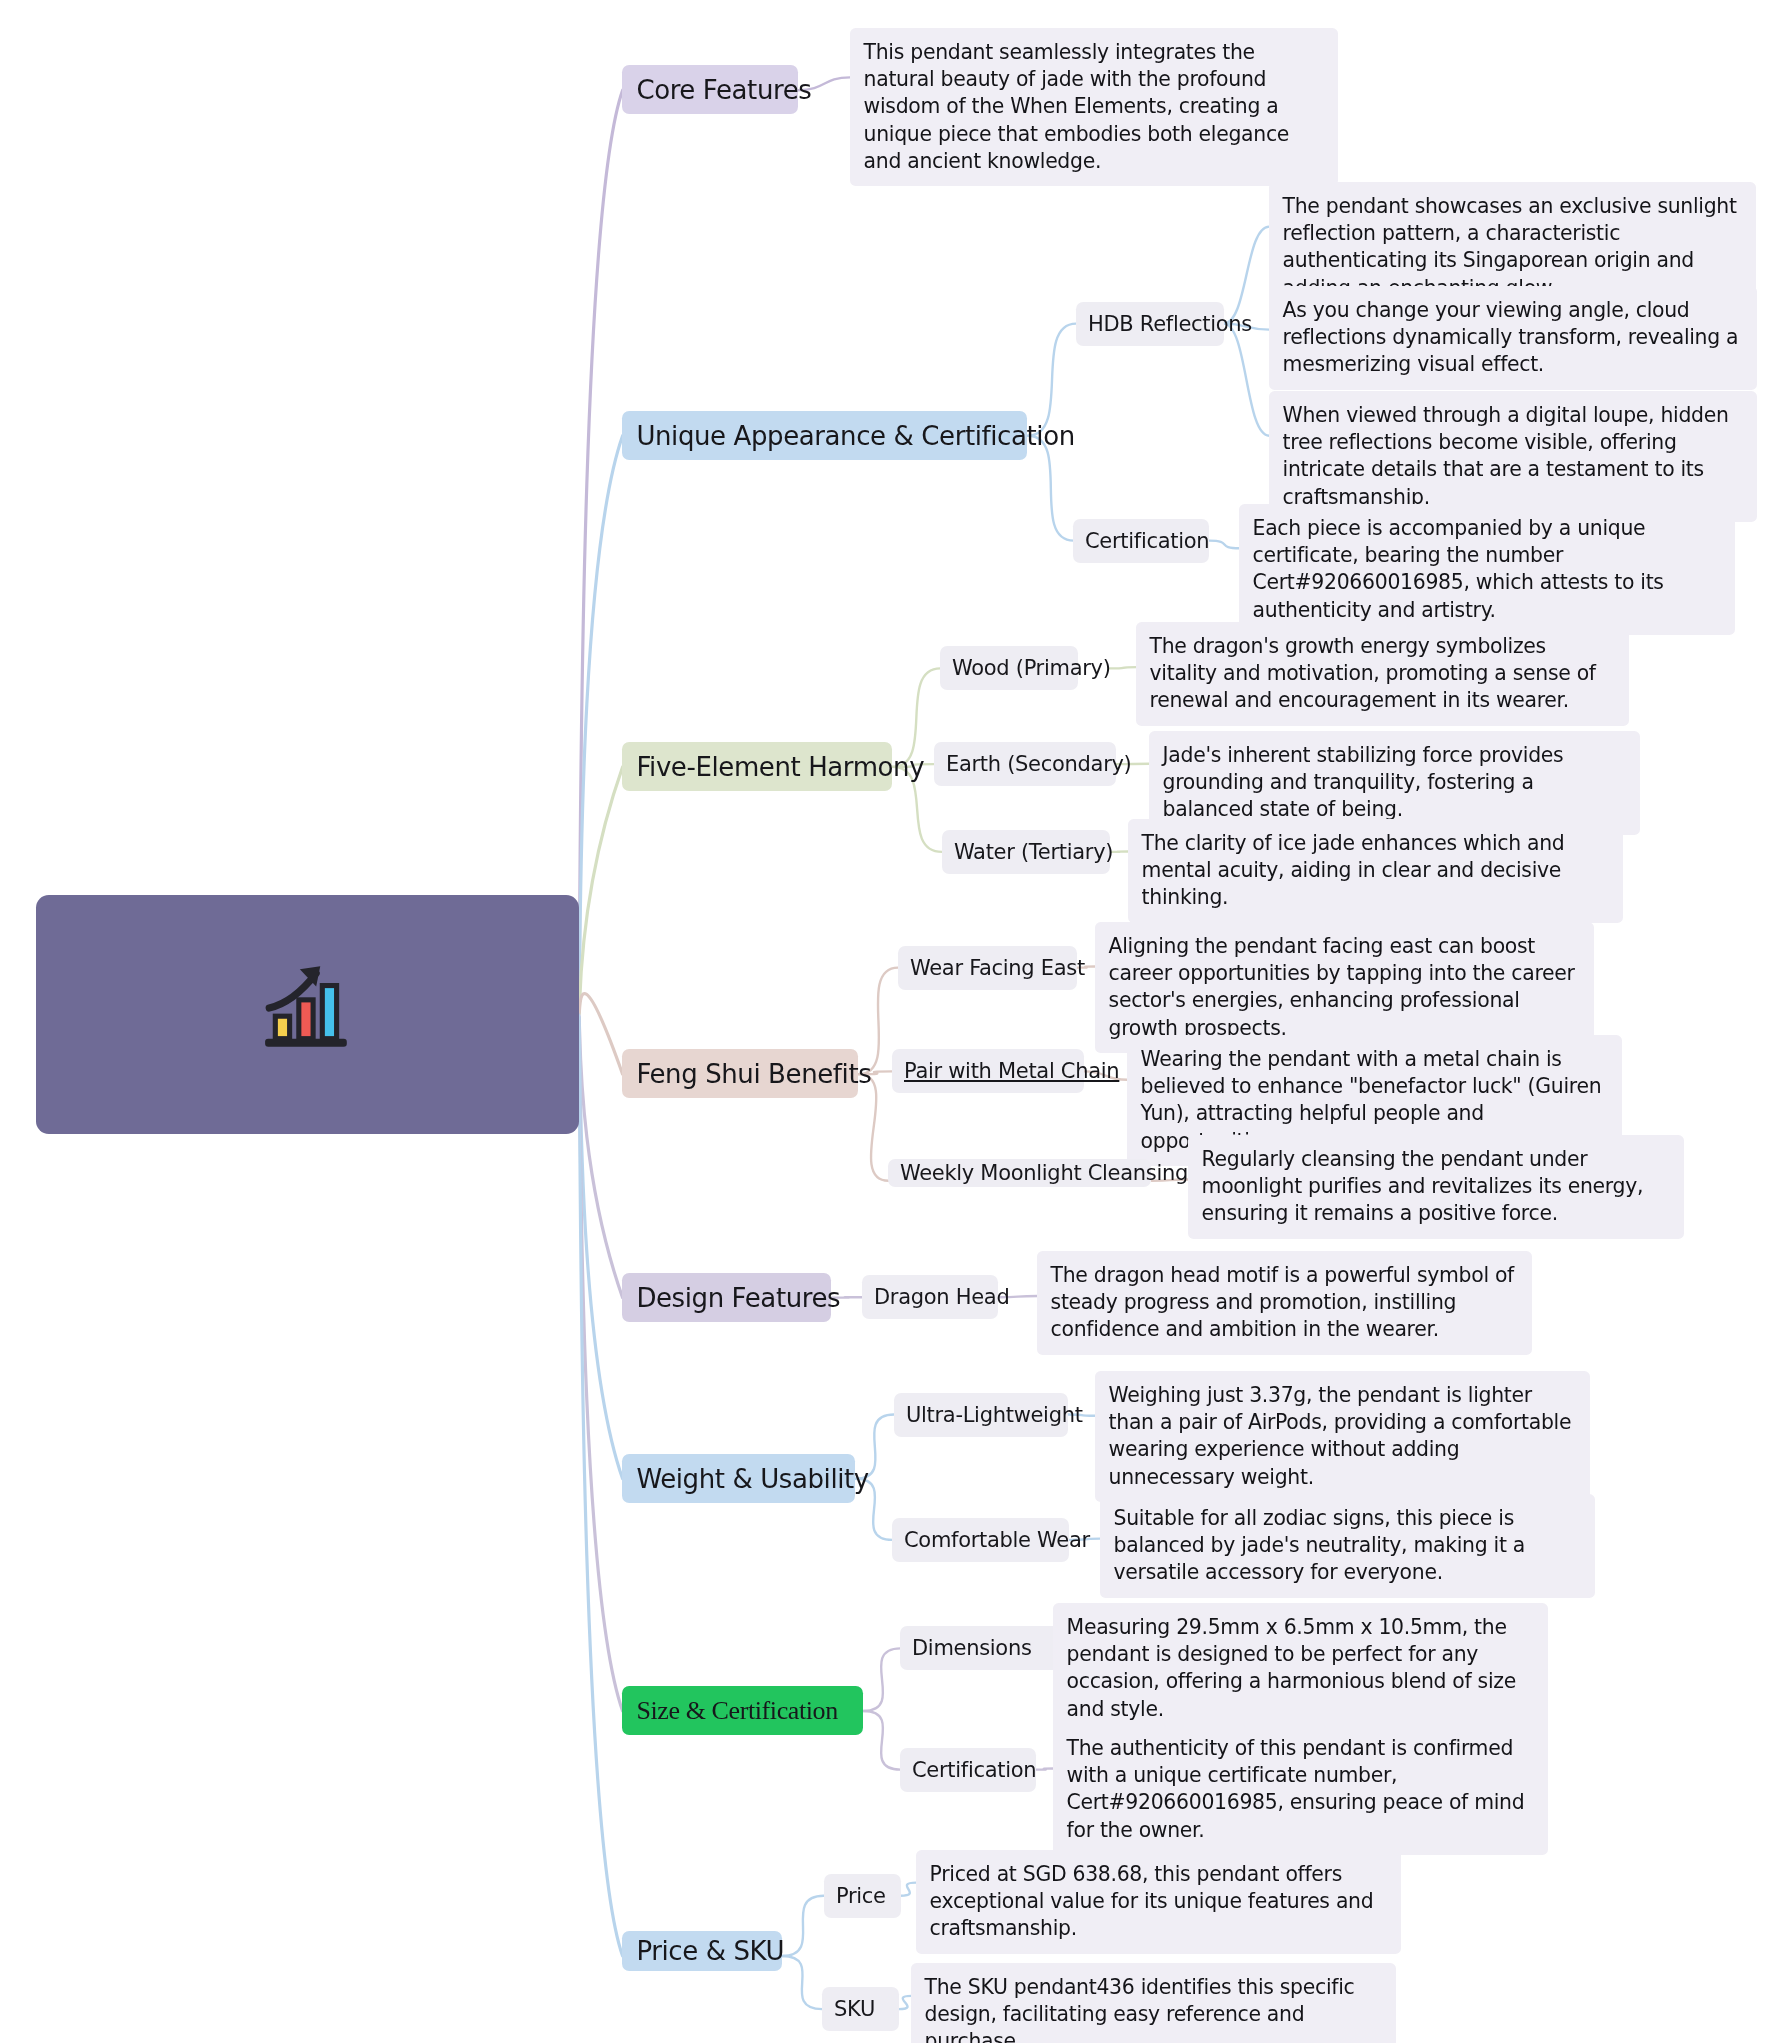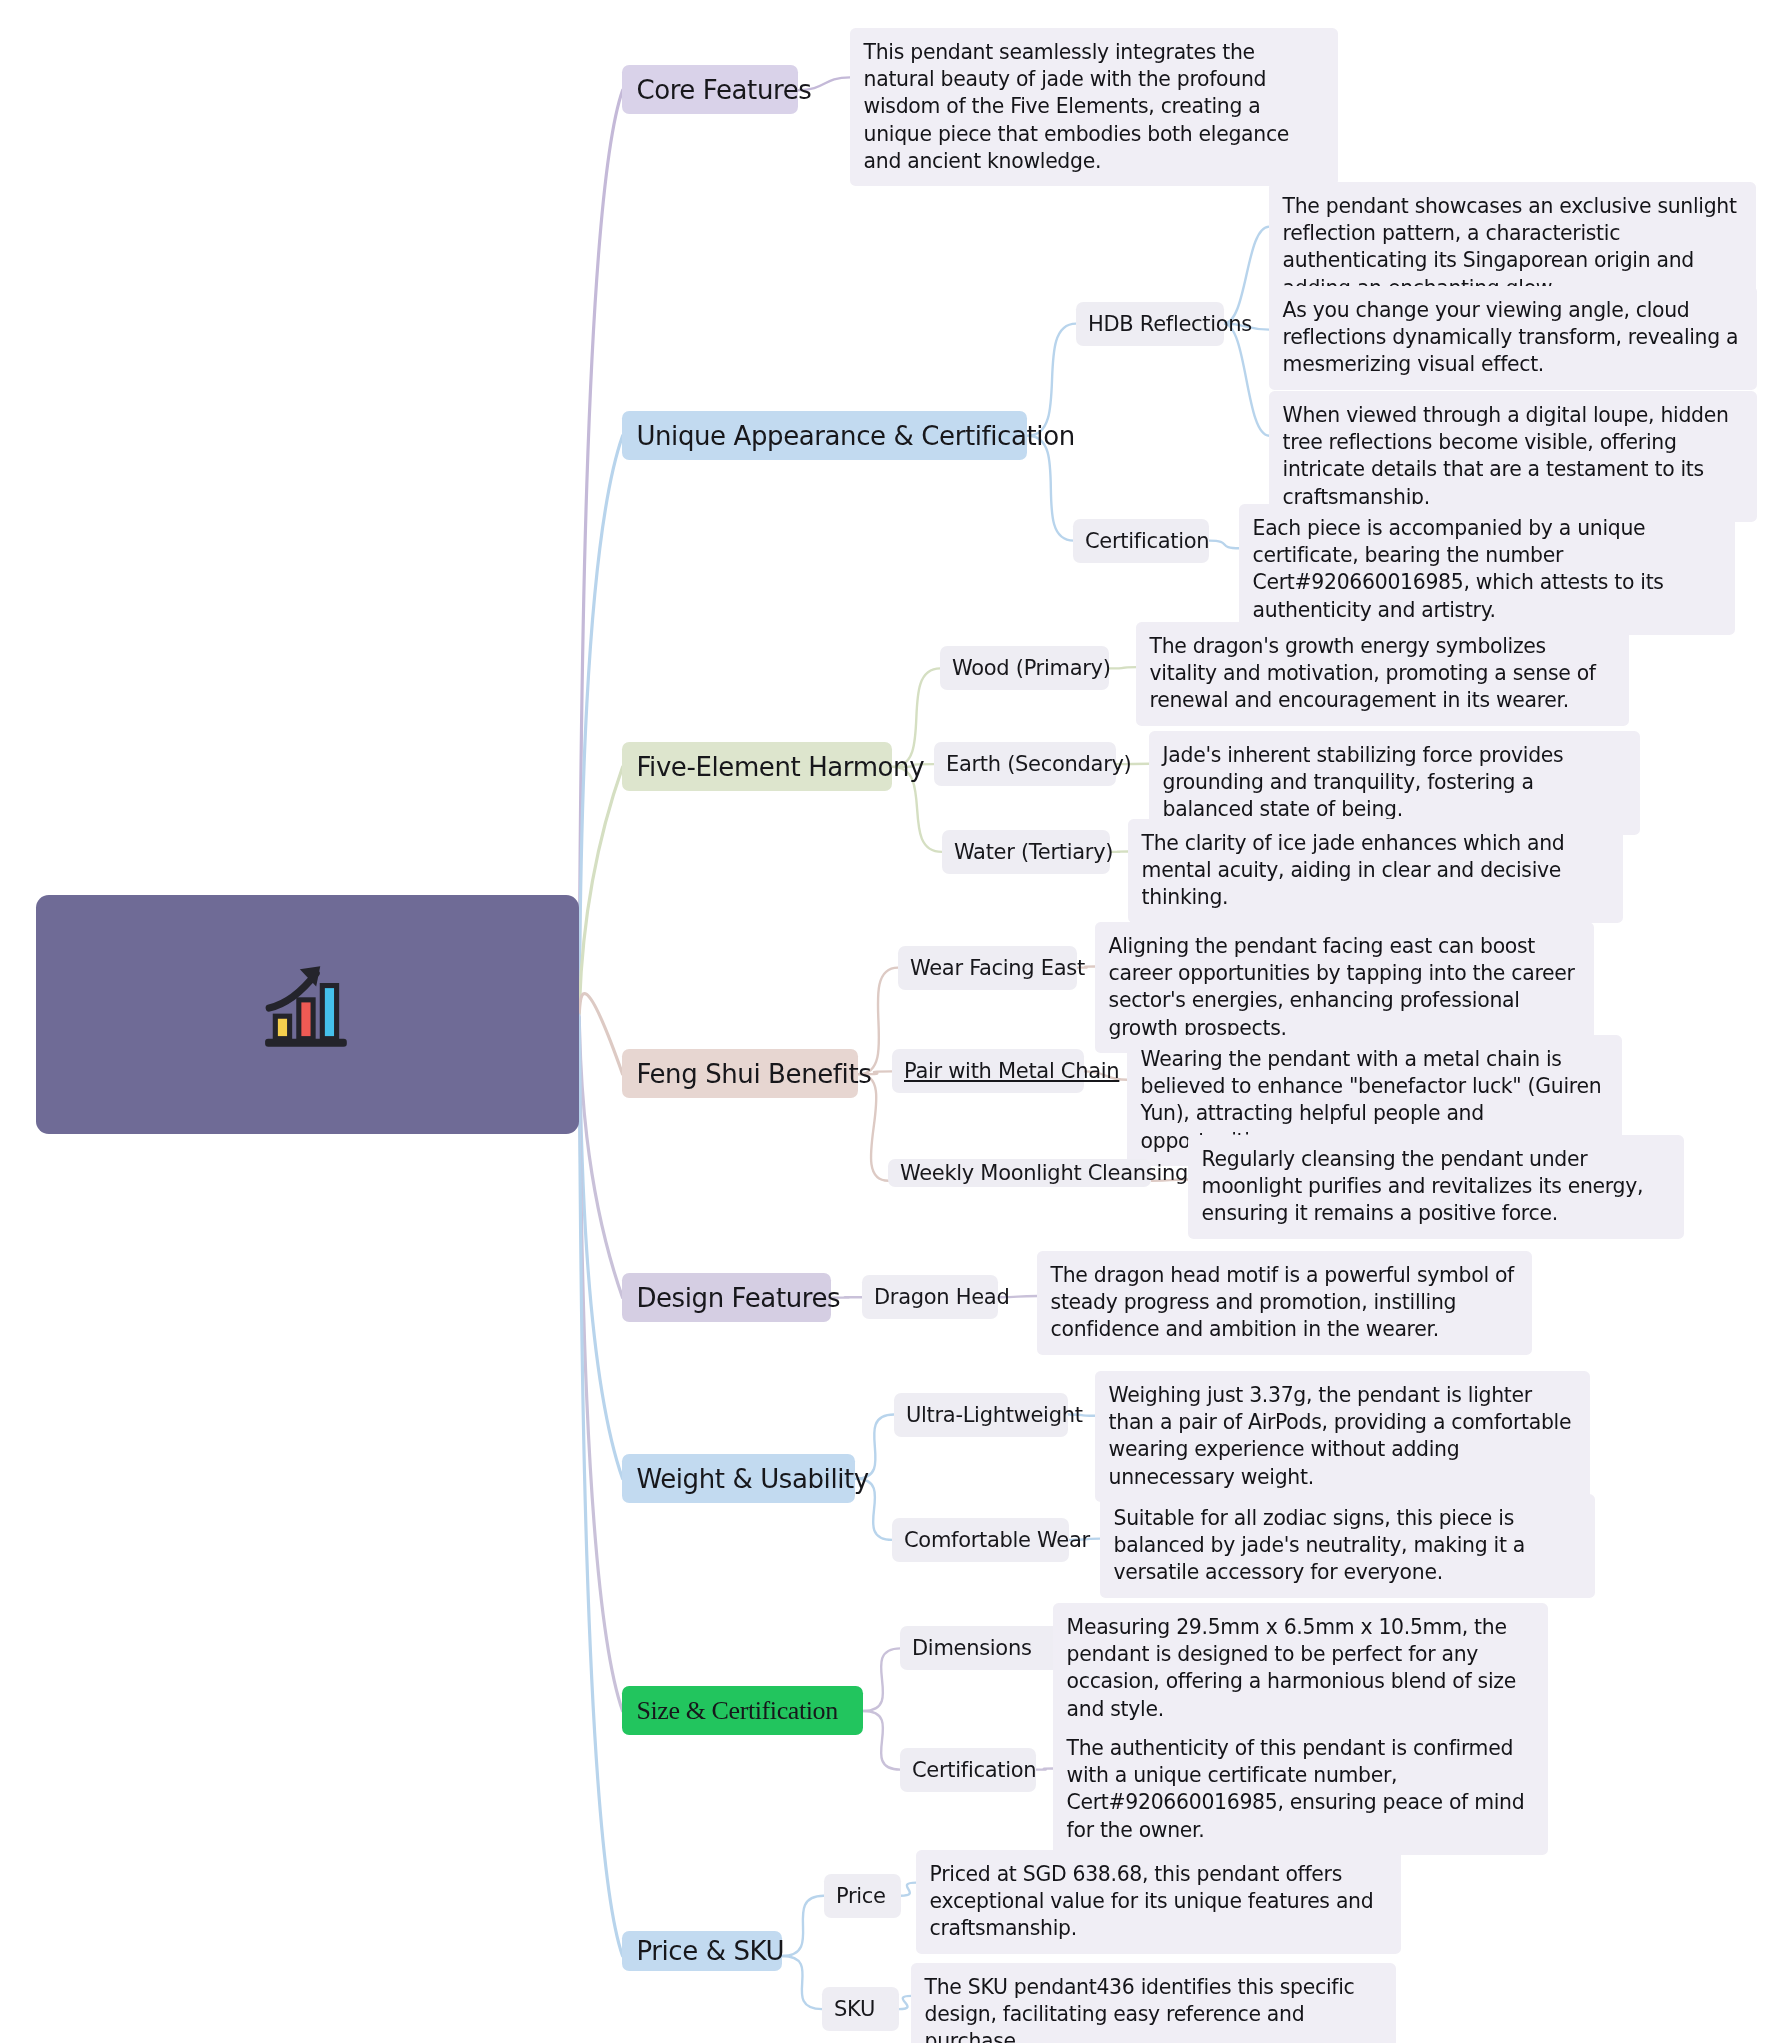--- a/index.html
+++ b/index.html
@@ -207,30 +207,30 @@
       <path d="M42 10 L62 7 L58 27 Z" fill="#24242b"></path>
       <rect x="18" y="56" width="14" height="22" fill="#f5cf4e" stroke="#24242b" stroke-width="5"></rect>
       <rect x="41" y="40" width="14" height="38" fill="#ef5a54" stroke="#24242b" stroke-width="5"></rect>
       <rect x="64" y="26" width="14" height="52" fill="#45c1ec" stroke="#24242b" stroke-width="5"></rect>
       <rect x="8" y="78" width="80" height="8" rx="3" fill="#24242b"></rect>
     </svg>
   </div>
 
   <div id="nodes">
       <div class="branch" style="left: 622px; top: 65px; width: 176px; height: 49px; background: rgb(217, 210, 233);">Core Features</div>
-      <div class="leaf" style="left: 850px; top: 28px; width: 488px;">This pendant seamlessly integrates the natural beauty of jade with the profound wisdom of the Five Elements, creating a unique piece that embodies both elegance and ancient knowledge.</div>
+      <div class="leaf" style="left: 850px; top: 28px; width: 488px;">This pendant seamlessly integrates the natural beauty of jade with the profound wisdom of the When Elements, creating a unique piece that embodies both elegance and ancient knowledge.</div>
       <div class="branch" style="left: 622px; top: 411px; width: 405px; height: 49px; background: rgb(194, 218, 240);">Unique Appearance &amp; Certification</div>
       <div class="sub" style="left: 1076px; top: 302px; width: 148px; height: 44px;">HDB Reflections</div>
       <div class="leaf" style="left: 1269px; top: 182px; width: 487px;">The pendant showcases an exclusive sunlight reflection pattern, a characteristic authenticating its Singaporean origin and adding an enchanting glow.</div>
       <div class="leaf" style="left: 1269px; top: 286px; width: 488px;">As you change your viewing angle, cloud reflections dynamically transform, revealing a mesmerizing visual effect.</div>
       <div class="leaf" style="left: 1269px; top: 391px; width: 488px;">When viewed through a digital loupe, hidden tree reflections become visible, offering intricate details that are a testament to its craftsmanship.</div>
       <div class="sub" style="left: 1073px; top: 519px; width: 136px; height: 44px;">Certification</div>
       <div class="leaf" style="left: 1239px; top: 504px; width: 496px;">Each piece is accompanied by a unique certificate, bearing the number Cert#920660016985, which attests to its authenticity and artistry.</div>
       <div class="branch" style="left: 622px; top: 742px; width: 270px; height: 49px; background: rgb(221, 229, 205);">Five-Element Harmony</div>
-      <div class="sub" style="left: 940px; top: 646px; width: 169px; height: 44px;">Wood (Primary)</div>
+      <div class="sub" style="left: 940px; top: 646px; width: 138px; height: 44px;">Wood (Primary)</div>
       <div class="leaf" style="left: 1136px; top: 622px; width: 493px;">The dragon's growth energy symbolizes vitality and motivation, promoting a sense of renewal and encouragement in its wearer.</div>
       <div class="sub" style="left: 934px; top: 742px; width: 182px; height: 44px;">Earth (Secondary)</div>
       <div class="leaf" style="left: 1149px; top: 731px; width: 491px;">Jade's inherent stabilizing force provides grounding and tranquility, fostering a balanced state of being.</div>
       <div class="sub" style="left: 942px; top: 830px; width: 168px; height: 44px;">Water (Tertiary)</div>
       <div class="leaf" style="left: 1128px; top: 819px; width: 495px;">The clarity of ice jade enhances which and mental acuity, aiding in clear and decisive thinking.</div>
       <div class="branch" style="left: 622px; top: 1049px; width: 236px; height: 49px; background: rgb(231, 214, 209);">Feng Shui Benefits</div>
       <div class="sub" style="left: 898px; top: 946px; width: 179px; height: 44px;">Wear Facing East</div>
       <div class="leaf" style="left: 1095px; top: 922px; width: 499px;">Aligning the pendant facing east can boost career opportunities by tapping into the career sector's energies, enhancing professional growth prospects.</div>
       <div class="sub" style="left: 892px; top: 1049px; width: 192px; height: 44px; text-decoration: underline;">Pair with Metal Chain</div>
       <div class="leaf" style="left: 1127px; top: 1035px; width: 495px;">Wearing the pendant with a metal chain is believed to enhance "benefactor luck" (Guiren Yun), attracting helpful people and opportunities.</div>

